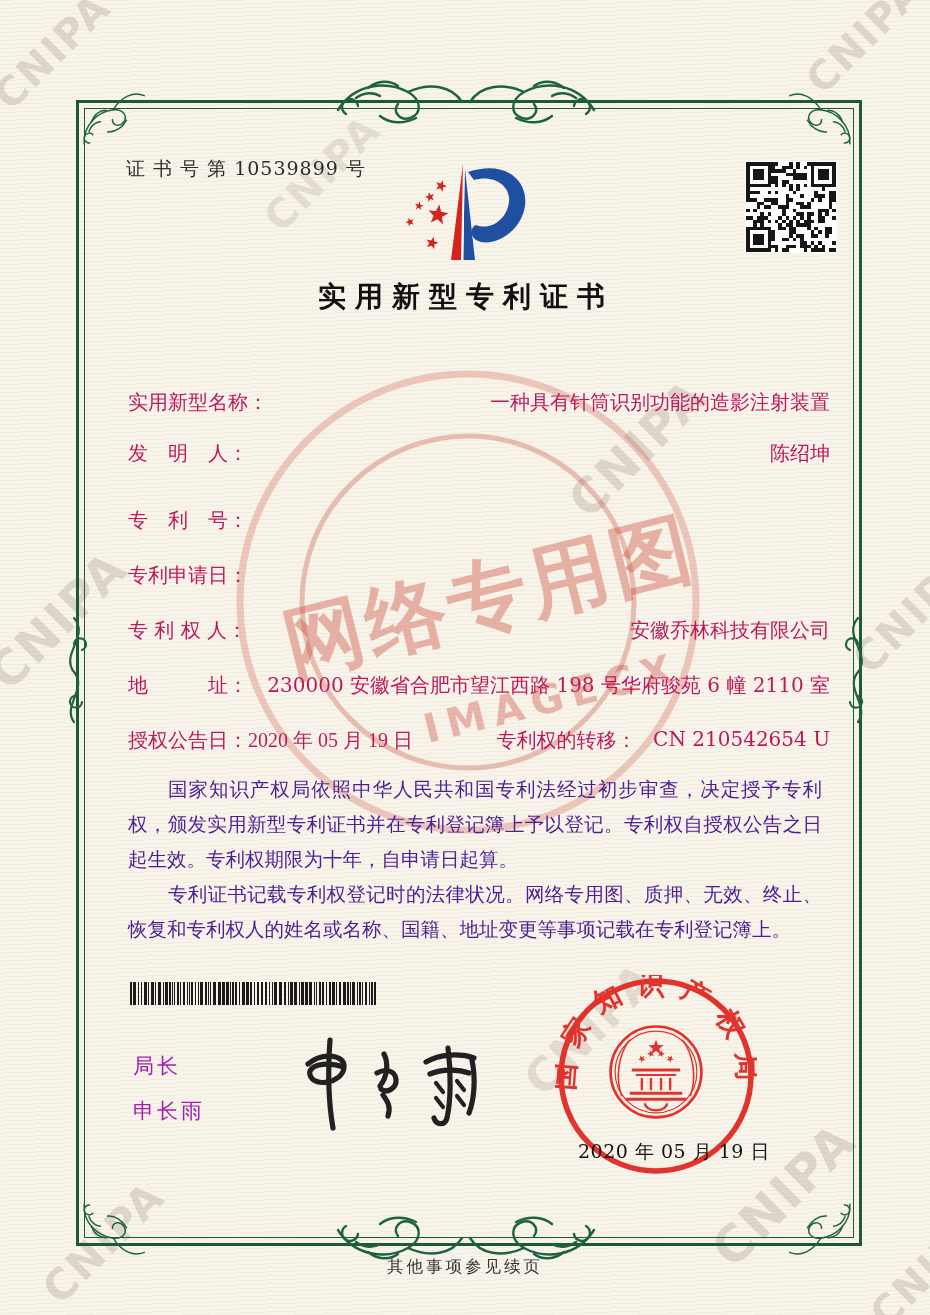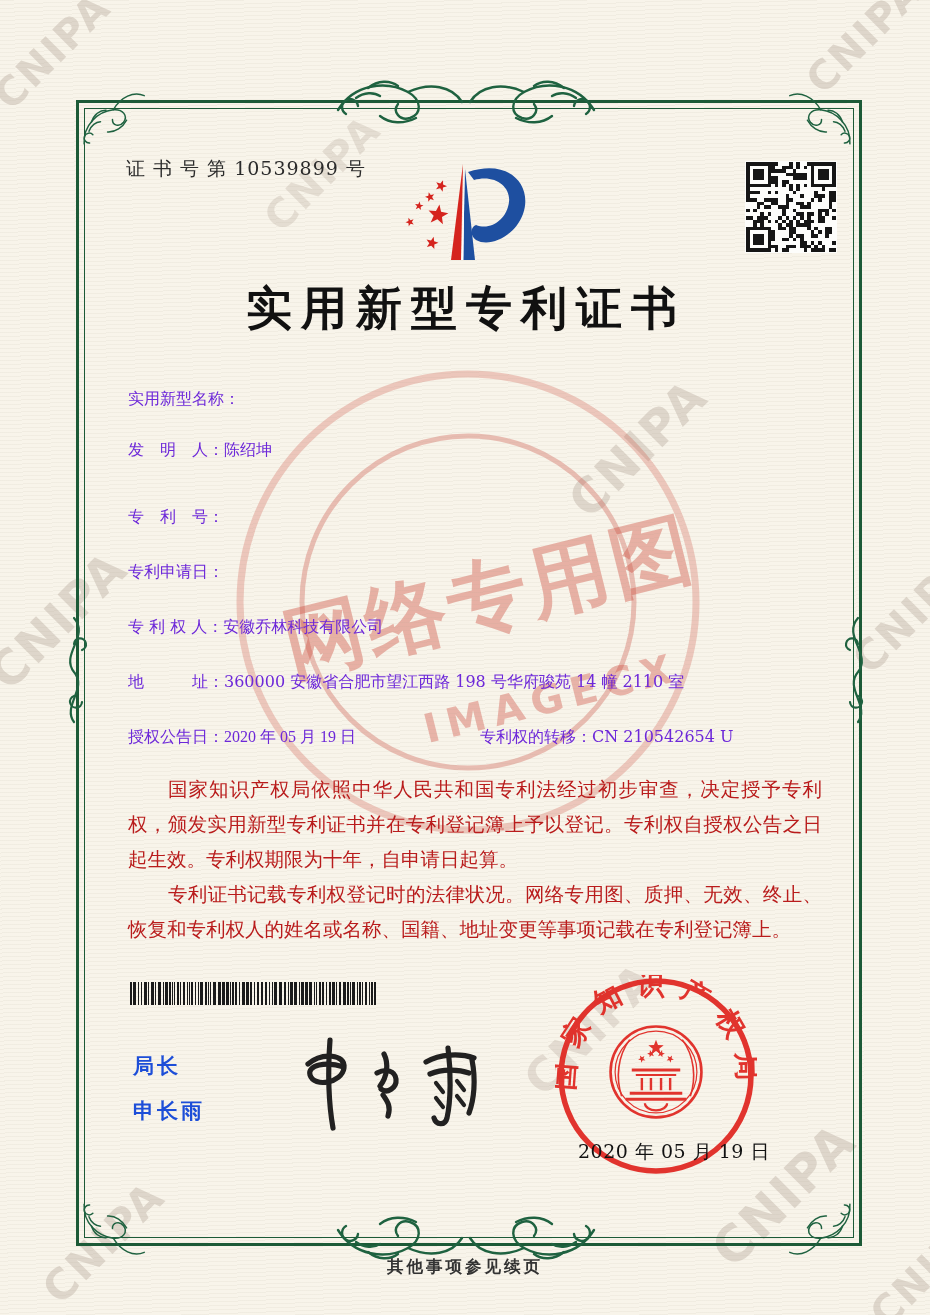--- a/index.html
+++ b/index.html
@@ -20,31 +20,31 @@
   }
   #red-wm{left:0;top:0;z-index:0;pointer-events:none;}
   
   .frame{position:absolute;left:76px;top:100px;width:780px;height:1140px;
     border:3.5px solid #1c5a37;z-index:2;}
   .frame-inner{position:absolute;inset:5px;border:1.5px solid #1c5a37;}
   .orn{position:absolute;z-index:3;}
   
   .content{position:absolute;inset:0;z-index:4;}
   .certno{left:126px;top:156px;font-size:19px;letter-spacing:1px;color:#2b2b2b;}
-  .title{left:76px;top:278px;width:780px;text-align:center;font-size:46px;font-weight:700;letter-spacing:9px;color:#111;}
-  .row{position:absolute;left:128px;width:702px;font-size:16px;display:flex;color:#6d28d9;}
+  .title{left:76px;top:278px;width:780px;text-align:center;font-size:28px;font-weight:700;letter-spacing:9px;color:#111;}
+  .row{position:absolute;left:128px;width:702px;font-size:20px;display:flex;color:#be185d;justify-content:space-between;}
   .row .lab{white-space:pre;flex:0 0 auto;}
   .row .val{white-space:pre;}
   .grant-first{flex:0 0 352px;display:flex;font-family:Liberation Serif, serif;}
-  .paras{position:absolute;left:128px;top:772px;width:694px;font-size:19.5px;line-height:35px;text-align:justify;color:#b91c1c;}
+  .paras{position:absolute;left:128px;top:772px;width:694px;font-size:19.5px;line-height:35px;text-align:justify;color:#4c1d95;}
   .paras p{margin:0;text-indent:2.05em;}
-  .signer{position:absolute;left:133px;font-size:21px;letter-spacing:3px;font-family:"DejaVu Sans","Liberation Sans",sans-serif;color:#1d4ed8;font-weight:bold;}
+  .signer{position:absolute;left:133px;font-size:21px;letter-spacing:3px;font-family:"DejaVu Sans","Liberation Sans",sans-serif;color:#a21caf;}
   .seal-date{position:absolute;left:578px;top:1139px;width:190px;font-size:19px;letter-spacing:0.5px;color:#111;white-space:pre;}
   .pageinfo{position:absolute;left:76px;top:1195px;width:780px;text-align:center;font-size:15px;color:#333;letter-spacing:2px;}
-  .contnote{position:absolute;left:0;top:1256px;width:930px;text-align:center;font-size:16.5px;color:#333;letter-spacing:3px;font-weight:bold;}
+  .contnote{position:absolute;left:0;top:1256px;width:930px;text-align:center;font-size:16.5px;color:#333;letter-spacing:3px;}
 </style>
 </head>
 <body>
 
 <div id="canvas">
 
   <div class="wm" style="left:-20px;top:28px;font-size:40px;">CNIPA</div>
   <div class="wm" style="left:792px;top:12px;font-size:40px;">CNIPA</div>
   <div class="wm" style="left:250px;top:150px;font-size:40px;opacity:.75;">CNIPA</div>
   <div class="wm" style="left:552px;top:420px;font-size:48px;">CNIPA</div>
@@ -149,38 +149,39 @@
       <rect x="0" y="0" width="92" height="92" fill="#fdfdfb"></rect>
       <g id="qr-mods" fill="#161616" transform="translate(1,1)">
           <path d="M0.0 0.0h3.6v3.6h-3.6zM3.6 0.0h3.6v3.6h-3.6zM7.2 0.0h3.6v3.6h-3.6zM10.8 0.0h3.6v3.6h-3.6zM14.4 0.0h3.6v3.6h-3.6zM18.0 0.0h3.6v3.6h-3.6zM21.6 0.0h3.6v3.6h-3.6zM25.2 0.0h3.6v3.6h-3.6zM28.8 0.0h3.6v3.6h-3.6zM43.2 0.0h3.6v3.6h-3.6zM50.4 0.0h3.6v3.6h-3.6zM61.2 0.0h3.6v3.6h-3.6zM64.8 0.0h3.6v3.6h-3.6zM68.4 0.0h3.6v3.6h-3.6zM72.0 0.0h3.6v3.6h-3.6zM75.6 0.0h3.6v3.6h-3.6zM79.2 0.0h3.6v3.6h-3.6zM82.8 0.0h3.6v3.6h-3.6zM86.4 0.0h3.6v3.6h-3.6zM0.0 3.6h3.6v3.6h-3.6zM21.6 3.6h3.6v3.6h-3.6zM25.2 3.6h3.6v3.6h-3.6zM36.0 3.6h3.6v3.6h-3.6zM39.6 3.6h3.6v3.6h-3.6zM43.2 3.6h3.6v3.6h-3.6zM50.4 3.6h3.6v3.6h-3.6zM57.6 3.6h3.6v3.6h-3.6zM64.8 3.6h3.6v3.6h-3.6zM86.4 3.6h3.6v3.6h-3.6zM0.0 7.2h3.6v3.6h-3.6zM7.2 7.2h3.6v3.6h-3.6zM10.8 7.2h3.6v3.6h-3.6zM14.4 7.2h3.6v3.6h-3.6zM21.6 7.2h3.6v3.6h-3.6zM25.2 7.2h3.6v3.6h-3.6zM28.8 7.2h3.6v3.6h-3.6zM32.4 7.2h3.6v3.6h-3.6zM36.0 7.2h3.6v3.6h-3.6zM46.8 7.2h3.6v3.6h-3.6zM64.8 7.2h3.6v3.6h-3.6zM72.0 7.2h3.6v3.6h-3.6zM75.6 7.2h3.6v3.6h-3.6zM79.2 7.2h3.6v3.6h-3.6zM86.4 7.2h3.6v3.6h-3.6zM0.0 10.8h3.6v3.6h-3.6zM7.2 10.8h3.6v3.6h-3.6zM10.8 10.8h3.6v3.6h-3.6zM14.4 10.8h3.6v3.6h-3.6zM21.6 10.8h3.6v3.6h-3.6zM39.6 10.8h3.6v3.6h-3.6zM43.2 10.8h3.6v3.6h-3.6zM46.8 10.8h3.6v3.6h-3.6zM50.4 10.8h3.6v3.6h-3.6zM54.0 10.8h3.6v3.6h-3.6zM57.6 10.8h3.6v3.6h-3.6zM64.8 10.8h3.6v3.6h-3.6zM72.0 10.8h3.6v3.6h-3.6zM75.6 10.8h3.6v3.6h-3.6zM79.2 10.8h3.6v3.6h-3.6zM86.4 10.8h3.6v3.6h-3.6zM0.0 14.4h3.6v3.6h-3.6zM7.2 14.4h3.6v3.6h-3.6zM10.8 14.4h3.6v3.6h-3.6zM14.4 14.4h3.6v3.6h-3.6zM21.6 14.4h3.6v3.6h-3.6zM25.2 14.4h3.6v3.6h-3.6zM28.8 14.4h3.6v3.6h-3.6zM46.8 14.4h3.6v3.6h-3.6zM50.4 14.4h3.6v3.6h-3.6zM54.0 14.4h3.6v3.6h-3.6zM57.6 14.4h3.6v3.6h-3.6zM64.8 14.4h3.6v3.6h-3.6zM72.0 14.4h3.6v3.6h-3.6zM75.6 14.4h3.6v3.6h-3.6zM79.2 14.4h3.6v3.6h-3.6zM86.4 14.4h3.6v3.6h-3.6zM0.0 18.0h3.6v3.6h-3.6zM21.6 18.0h3.6v3.6h-3.6zM25.2 18.0h3.6v3.6h-3.6zM28.8 18.0h3.6v3.6h-3.6zM36.0 18.0h3.6v3.6h-3.6zM39.6 18.0h3.6v3.6h-3.6zM64.8 18.0h3.6v3.6h-3.6zM86.4 18.0h3.6v3.6h-3.6zM0.0 21.6h3.6v3.6h-3.6zM3.6 21.6h3.6v3.6h-3.6zM7.2 21.6h3.6v3.6h-3.6zM10.8 21.6h3.6v3.6h-3.6zM14.4 21.6h3.6v3.6h-3.6zM18.0 21.6h3.6v3.6h-3.6zM21.6 21.6h3.6v3.6h-3.6zM28.8 21.6h3.6v3.6h-3.6zM36.0 21.6h3.6v3.6h-3.6zM43.2 21.6h3.6v3.6h-3.6zM50.4 21.6h3.6v3.6h-3.6zM57.6 21.6h3.6v3.6h-3.6zM64.8 21.6h3.6v3.6h-3.6zM68.4 21.6h3.6v3.6h-3.6zM72.0 21.6h3.6v3.6h-3.6zM75.6 21.6h3.6v3.6h-3.6zM79.2 21.6h3.6v3.6h-3.6zM82.8 21.6h3.6v3.6h-3.6zM86.4 21.6h3.6v3.6h-3.6zM0.0 25.2h3.6v3.6h-3.6zM43.2 25.2h3.6v3.6h-3.6zM50.4 25.2h3.6v3.6h-3.6zM75.6 25.2h3.6v3.6h-3.6zM0.0 28.8h3.6v3.6h-3.6zM3.6 28.8h3.6v3.6h-3.6zM7.2 28.8h3.6v3.6h-3.6zM10.8 28.8h3.6v3.6h-3.6zM21.6 28.8h3.6v3.6h-3.6zM28.8 28.8h3.6v3.6h-3.6zM46.8 28.8h3.6v3.6h-3.6zM68.4 28.8h3.6v3.6h-3.6zM82.8 28.8h3.6v3.6h-3.6zM86.4 28.8h3.6v3.6h-3.6zM0.0 32.4h3.6v3.6h-3.6zM39.6 32.4h3.6v3.6h-3.6zM54.0 32.4h3.6v3.6h-3.6zM68.4 32.4h3.6v3.6h-3.6zM72.0 32.4h3.6v3.6h-3.6zM75.6 32.4h3.6v3.6h-3.6zM82.8 32.4h3.6v3.6h-3.6zM86.4 32.4h3.6v3.6h-3.6zM0.0 36.0h3.6v3.6h-3.6zM3.6 36.0h3.6v3.6h-3.6zM7.2 36.0h3.6v3.6h-3.6zM18.0 36.0h3.6v3.6h-3.6zM21.6 36.0h3.6v3.6h-3.6zM25.2 36.0h3.6v3.6h-3.6zM28.8 36.0h3.6v3.6h-3.6zM39.6 36.0h3.6v3.6h-3.6zM43.2 36.0h3.6v3.6h-3.6zM64.8 36.0h3.6v3.6h-3.6zM72.0 36.0h3.6v3.6h-3.6zM82.8 36.0h3.6v3.6h-3.6zM86.4 36.0h3.6v3.6h-3.6zM10.8 39.6h3.6v3.6h-3.6zM14.4 39.6h3.6v3.6h-3.6zM25.2 39.6h3.6v3.6h-3.6zM28.8 39.6h3.6v3.6h-3.6zM39.6 39.6h3.6v3.6h-3.6zM50.4 39.6h3.6v3.6h-3.6zM54.0 39.6h3.6v3.6h-3.6zM61.2 39.6h3.6v3.6h-3.6zM82.8 39.6h3.6v3.6h-3.6zM10.8 43.2h3.6v3.6h-3.6zM18.0 43.2h3.6v3.6h-3.6zM21.6 43.2h3.6v3.6h-3.6zM32.4 43.2h3.6v3.6h-3.6zM36.0 43.2h3.6v3.6h-3.6zM39.6 43.2h3.6v3.6h-3.6zM54.0 43.2h3.6v3.6h-3.6zM57.6 43.2h3.6v3.6h-3.6zM61.2 43.2h3.6v3.6h-3.6zM82.8 43.2h3.6v3.6h-3.6zM0.0 46.8h3.6v3.6h-3.6zM7.2 46.8h3.6v3.6h-3.6zM36.0 46.8h3.6v3.6h-3.6zM46.8 46.8h3.6v3.6h-3.6zM72.0 46.8h3.6v3.6h-3.6zM75.6 46.8h3.6v3.6h-3.6zM79.2 46.8h3.6v3.6h-3.6zM86.4 46.8h3.6v3.6h-3.6zM14.4 50.4h3.6v3.6h-3.6zM21.6 50.4h3.6v3.6h-3.6zM36.0 50.4h3.6v3.6h-3.6zM50.4 50.4h3.6v3.6h-3.6zM54.0 50.4h3.6v3.6h-3.6zM61.2 50.4h3.6v3.6h-3.6zM64.8 50.4h3.6v3.6h-3.6zM72.0 50.4h3.6v3.6h-3.6zM79.2 50.4h3.6v3.6h-3.6zM0.0 54.0h3.6v3.6h-3.6zM3.6 54.0h3.6v3.6h-3.6zM10.8 54.0h3.6v3.6h-3.6zM14.4 54.0h3.6v3.6h-3.6zM18.0 54.0h3.6v3.6h-3.6zM32.4 54.0h3.6v3.6h-3.6zM39.6 54.0h3.6v3.6h-3.6zM46.8 54.0h3.6v3.6h-3.6zM54.0 54.0h3.6v3.6h-3.6zM61.2 54.0h3.6v3.6h-3.6zM72.0 54.0h3.6v3.6h-3.6zM75.6 54.0h3.6v3.6h-3.6zM86.4 54.0h3.6v3.6h-3.6zM7.2 57.6h3.6v3.6h-3.6zM10.8 57.6h3.6v3.6h-3.6zM14.4 57.6h3.6v3.6h-3.6zM21.6 57.6h3.6v3.6h-3.6zM28.8 57.6h3.6v3.6h-3.6zM36.0 57.6h3.6v3.6h-3.6zM43.2 57.6h3.6v3.6h-3.6zM50.4 57.6h3.6v3.6h-3.6zM57.6 57.6h3.6v3.6h-3.6zM61.2 57.6h3.6v3.6h-3.6zM64.8 57.6h3.6v3.6h-3.6zM72.0 57.6h3.6v3.6h-3.6zM75.6 57.6h3.6v3.6h-3.6zM7.2 61.2h3.6v3.6h-3.6zM14.4 61.2h3.6v3.6h-3.6zM32.4 61.2h3.6v3.6h-3.6zM39.6 61.2h3.6v3.6h-3.6zM43.2 61.2h3.6v3.6h-3.6zM50.4 61.2h3.6v3.6h-3.6zM54.0 61.2h3.6v3.6h-3.6zM57.6 61.2h3.6v3.6h-3.6zM61.2 61.2h3.6v3.6h-3.6zM0.0 64.8h3.6v3.6h-3.6zM3.6 64.8h3.6v3.6h-3.6zM7.2 64.8h3.6v3.6h-3.6zM10.8 64.8h3.6v3.6h-3.6zM14.4 64.8h3.6v3.6h-3.6zM18.0 64.8h3.6v3.6h-3.6zM21.6 64.8h3.6v3.6h-3.6zM32.4 64.8h3.6v3.6h-3.6zM36.0 64.8h3.6v3.6h-3.6zM43.2 64.8h3.6v3.6h-3.6zM46.8 64.8h3.6v3.6h-3.6zM61.2 64.8h3.6v3.6h-3.6zM68.4 64.8h3.6v3.6h-3.6zM79.2 64.8h3.6v3.6h-3.6zM82.8 64.8h3.6v3.6h-3.6zM0.0 68.4h3.6v3.6h-3.6zM21.6 68.4h3.6v3.6h-3.6zM25.2 68.4h3.6v3.6h-3.6zM43.2 68.4h3.6v3.6h-3.6zM46.8 68.4h3.6v3.6h-3.6zM64.8 68.4h3.6v3.6h-3.6zM72.0 68.4h3.6v3.6h-3.6zM79.2 68.4h3.6v3.6h-3.6zM82.8 68.4h3.6v3.6h-3.6zM0.0 72.0h3.6v3.6h-3.6zM7.2 72.0h3.6v3.6h-3.6zM10.8 72.0h3.6v3.6h-3.6zM14.4 72.0h3.6v3.6h-3.6zM21.6 72.0h3.6v3.6h-3.6zM25.2 72.0h3.6v3.6h-3.6zM43.2 72.0h3.6v3.6h-3.6zM50.4 72.0h3.6v3.6h-3.6zM54.0 72.0h3.6v3.6h-3.6zM64.8 72.0h3.6v3.6h-3.6zM68.4 72.0h3.6v3.6h-3.6zM79.2 72.0h3.6v3.6h-3.6zM0.0 75.6h3.6v3.6h-3.6zM7.2 75.6h3.6v3.6h-3.6zM10.8 75.6h3.6v3.6h-3.6zM14.4 75.6h3.6v3.6h-3.6zM21.6 75.6h3.6v3.6h-3.6zM25.2 75.6h3.6v3.6h-3.6zM36.0 75.6h3.6v3.6h-3.6zM39.6 75.6h3.6v3.6h-3.6zM46.8 75.6h3.6v3.6h-3.6zM54.0 75.6h3.6v3.6h-3.6zM0.0 79.2h3.6v3.6h-3.6zM7.2 79.2h3.6v3.6h-3.6zM10.8 79.2h3.6v3.6h-3.6zM14.4 79.2h3.6v3.6h-3.6zM21.6 79.2h3.6v3.6h-3.6zM54.0 79.2h3.6v3.6h-3.6zM57.6 79.2h3.6v3.6h-3.6zM64.8 79.2h3.6v3.6h-3.6zM72.0 79.2h3.6v3.6h-3.6zM86.4 79.2h3.6v3.6h-3.6zM0.0 82.8h3.6v3.6h-3.6zM21.6 82.8h3.6v3.6h-3.6zM25.2 82.8h3.6v3.6h-3.6zM28.8 82.8h3.6v3.6h-3.6zM39.6 82.8h3.6v3.6h-3.6zM43.2 82.8h3.6v3.6h-3.6zM46.8 82.8h3.6v3.6h-3.6zM54.0 82.8h3.6v3.6h-3.6zM57.6 82.8h3.6v3.6h-3.6zM61.2 82.8h3.6v3.6h-3.6zM68.4 82.8h3.6v3.6h-3.6zM75.6 82.8h3.6v3.6h-3.6zM0.0 86.4h3.6v3.6h-3.6zM3.6 86.4h3.6v3.6h-3.6zM7.2 86.4h3.6v3.6h-3.6zM10.8 86.4h3.6v3.6h-3.6zM14.4 86.4h3.6v3.6h-3.6zM18.0 86.4h3.6v3.6h-3.6zM21.6 86.4h3.6v3.6h-3.6zM28.8 86.4h3.6v3.6h-3.6zM36.0 86.4h3.6v3.6h-3.6zM39.6 86.4h3.6v3.6h-3.6zM57.6 86.4h3.6v3.6h-3.6zM64.8 86.4h3.6v3.6h-3.6zM68.4 86.4h3.6v3.6h-3.6zM72.0 86.4h3.6v3.6h-3.6zM75.6 86.4h3.6v3.6h-3.6zM82.8 86.4h3.6v3.6h-3.6zM86.4 86.4h3.6v3.6h-3.6z"></path>
         </g>
     </svg>
 
     <div class="abs title">实用新型专利证书</div>
 
     <div class="row" style="top:389px">
       <span class="lab">实用新型名称：</span>
+      <span class="val">一种具有针筒识别功能的造影注射装置</span>
     </div>
     <div class="row" style="top:440px">
       <span class="lab">发　明　人：</span>
       <span class="val">陈绍坤</span>
     </div>
     <div class="row" style="top:507px">
       <span class="lab">专　利　号：</span>
     </div>
     <div class="row" style="top:562px">
       <span class="lab">专利申请日：</span>
     </div>
     <div class="row" style="top:617px">
       <span class="lab">专 利 权 人：</span>
       <span class="val">安徽乔林科技有限公司</span>
     </div>
     <div class="row" style="top:672px">
       <span class="lab">地　　　址：</span>
-      <span class="val">360000 安徽省合肥市望江西路 198 号华府骏苑 14 幢 2110 室</span>
+      <span class="val">230000 安徽省合肥市望江西路 198 号华府骏苑 6 幢 2110 室</span>
     </div>
     <div class="row" style="top:727px">
       <span class="grant-first">
         <span class="lab">授权公告日：</span>
         <span class="val">2020 年 05 月 19 日</span>
       </span>
       <span class="lab">专利权的转移：</span>
       <span class="val">CN 210542654 U</span>
     </div>
 

